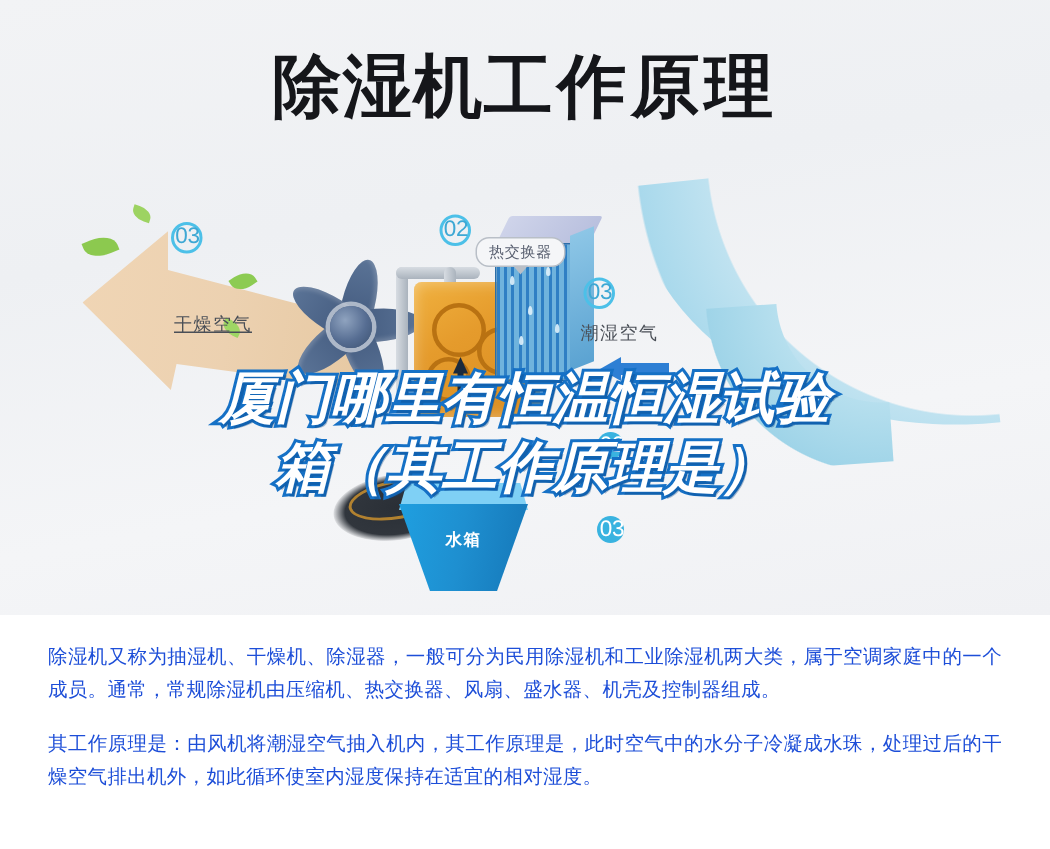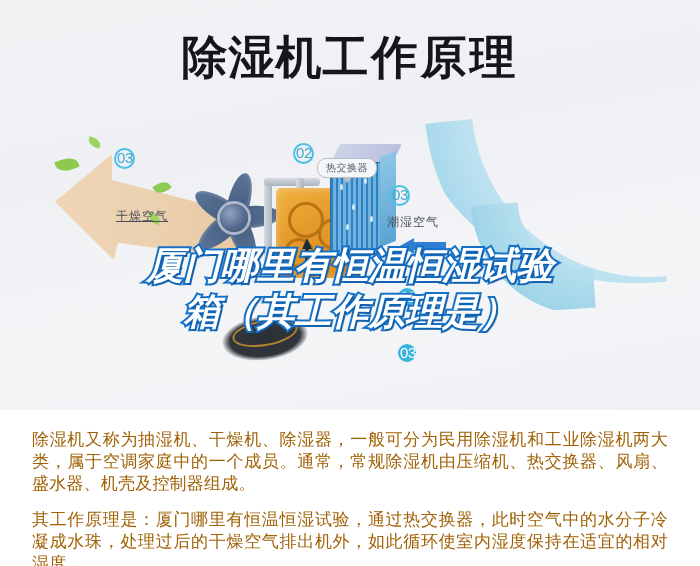--- a/index.html
+++ b/index.html
@@ -392,23 +392,23 @@
     top: 410px;
     width: 700px;
     height: 156px;
     background: #ffffff;
     padding: 18px 32px 0 32px;
     box-sizing: border-box;
   }
   .copy p {
     margin: 0 0 14px 0;
     font-family: "DejaVu Sans", "Liberation Sans", sans-serif;
-    font-size: 17px;
+    font-size: 13px;
     line-height: 22px;
-    color: #a16207;
+    color: #1d4ed8;
     letter-spacing: .2px;
     text-align: justify;
   }
 </style>
 </head>
 <body>
 
 <div id="page">
 
   <div class="hero">
@@ -463,20 +463,25 @@
         <div class="drop" style="left:40px; top:72px;"></div>
       </div>
 
       <div class="inlet-arrow">
         <div class="head"></div>
         <div class="tail"></div>
       </div>
 
       <div class="base-shadow"></div>
       <div class="base-ring"></div>
+      <div class="tank">
+        <div class="tank-top"></div>
+        <div class="tank-body"></div>
+        <div class="tank-label">水箱</div>
+      </div>
 
       <div class="badge hollow" style="left:114px; top:38px;">03</div>
       <div class="dlabel" style="left:116px; top:98px;text-decoration:underline;">干燥空气</div>
 
       <div class="badge hollow" style="left:293px; top:33px;">02</div>
       <div class="bubble" style="left:317px; top:32px;">热交换器</div>
 
       <div class="badge hollow" style="left:389px; top:75px;">03</div>
       <div class="dlabel" style="left:387px; top:104px;">潮湿空气</div>
 
@@ -492,16 +497,16 @@
 
     <div class="overlay">
       <span class="ol-line">厦门哪里有恒温恒湿试验</span>
       <span class="ol-line">箱（其工作原理是）</span>
     </div>
 
   </div>
 
   <div class="copy">
     <p>除湿机又称为抽湿机、干燥机、除湿器，一般可分为民用除湿机和工业除湿机两大类，属于空调家庭中的一个成员。通常，常规除湿机由压缩机、热交换器、风扇、盛水器、机壳及控制器组成。</p>
-    <p>其工作原理是：厦门哪里有恒温恒湿试验，通过热交换器，此时空气中的水分子冷凝成水珠，处理过后的干燥空气排出机外，如此循环使室内湿度保持在适宜的相对湿度。</p>
+    <p>其工作原理是：由风机将潮湿空气抽入机内，其工作原理是，此时空气中的水分子冷凝成水珠，处理过后的干燥空气排出机外，如此循环使室内湿度保持在适宜的相对湿度。</p>
   </div>
 
 </div>
 
 </body></html>

